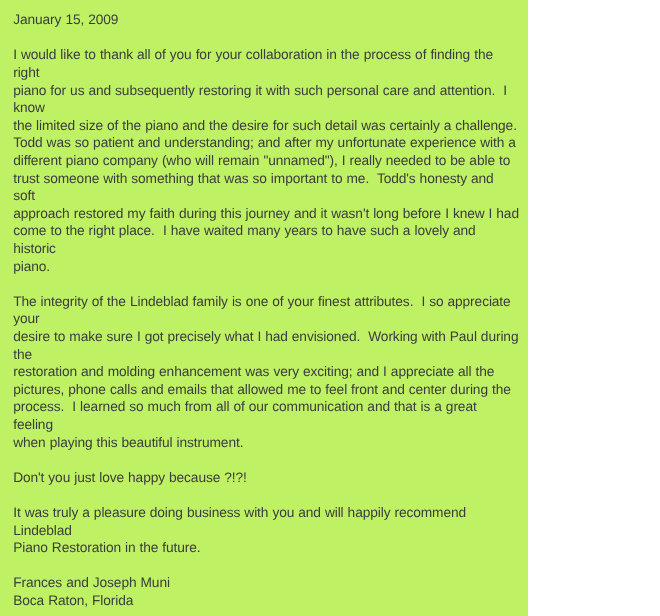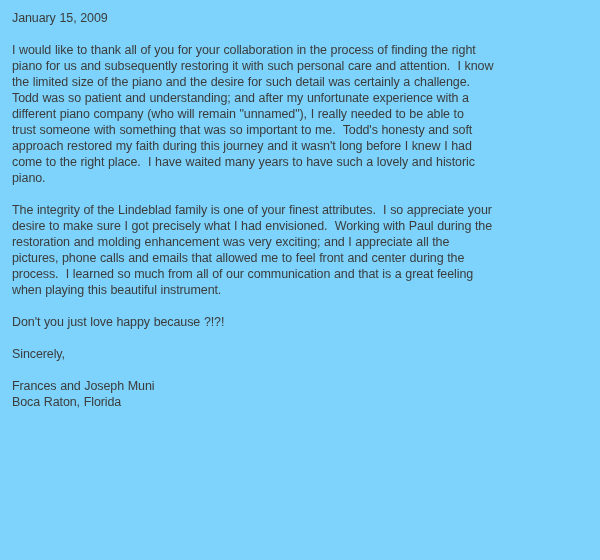--- a/index.html
+++ b/index.html
@@ -11,24 +11,24 @@
     width: 600px;
     height: 560px;
     overflow: hidden;
     font-family: "Liberation Sans", "DejaVu Sans", sans-serif;
     font-size: 12.5px;
     line-height: 16px;
     color: #3c3c3c;
   }
   .letter {
     box-sizing: border-box;
-    width: 600px;
+    width: 480px;
     height: 560px;
     padding: 10px 8px 0 12px;
-    background: #7dd3fc;
+    background: #bef264;
     overflow: hidden;
   }
   .block {
     margin: 0 0 16px 0;
     white-space: pre-wrap;        
     letter-spacing: -0.1px;
     word-spacing: 0.3px;
   }
   .block:last-child {
     margin-bottom: 3px;
@@ -48,16 +48,17 @@
 approach restored my faith during this journey and it wasn't long before I knew I had
 come to the right place.  I have waited many years to have such a lovely and historic
 piano.</p>
   <p class="block">The integrity of the Lindeblad family is one of your finest attributes.  I so appreciate your
 desire to make sure I got precisely what I had envisioned.  Working with Paul during the
 restoration and molding enhancement was very exciting; and I appreciate all the
 pictures, phone calls and emails that allowed me to feel front and center during the
 process.  I learned so much from all of our communication and that is a great feeling
 when playing this beautiful instrument.</p>
   <p class="block">Don't you just love happy because ?!?!</p>
-  <p class="block">Sincerely,</p>
+  <p class="block">It was truly a pleasure doing business with you and will happily recommend Lindeblad
+Piano Restoration in the future.</p>
   <p class="block">Frances and Joseph Muni
 Boca Raton, Florida</p>
 </div>
 
 </body></html>

